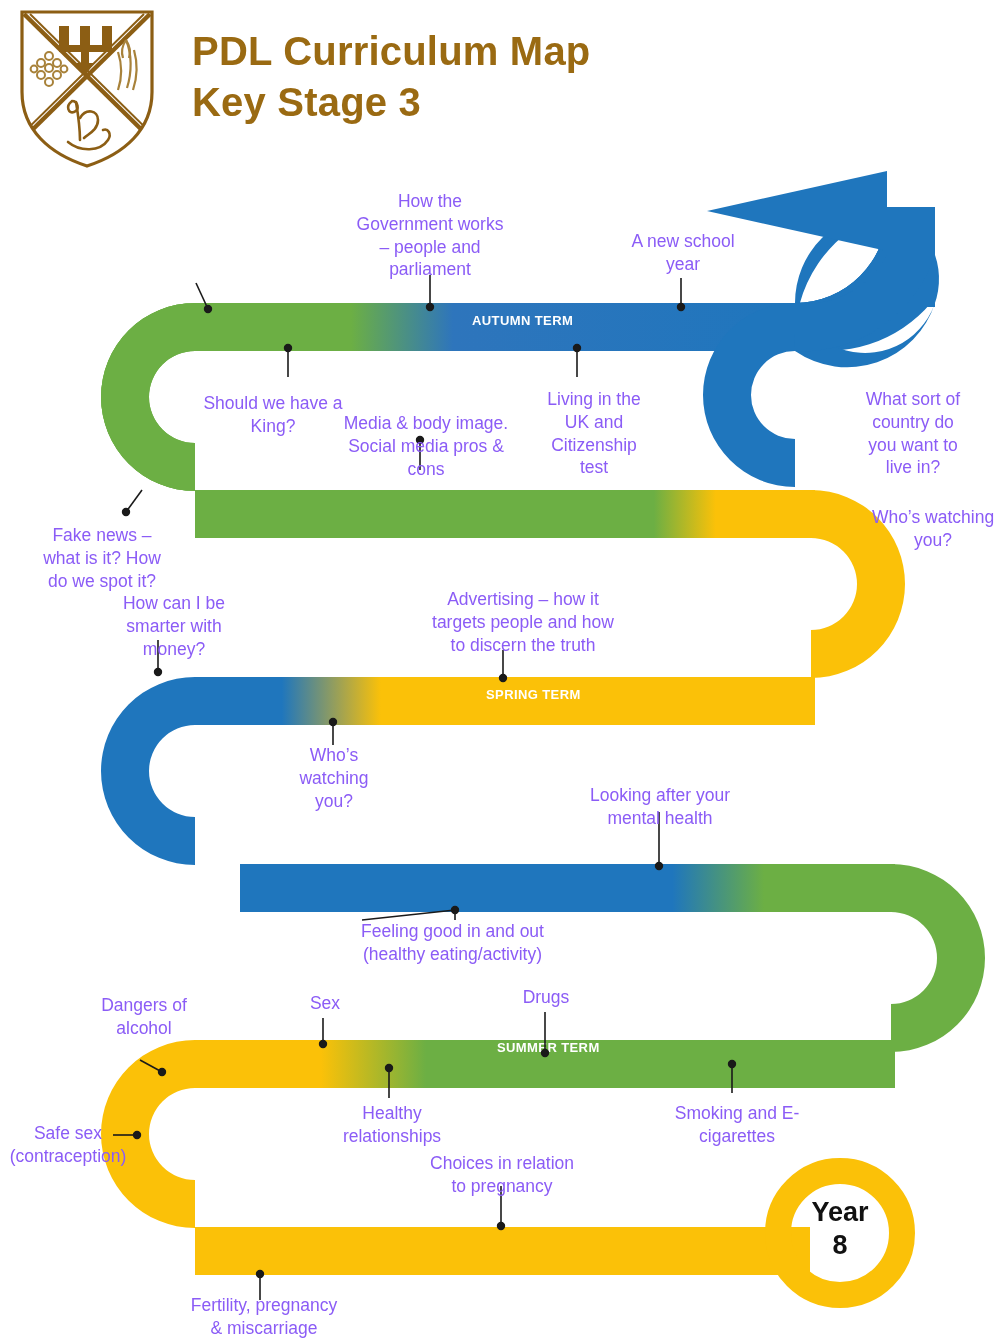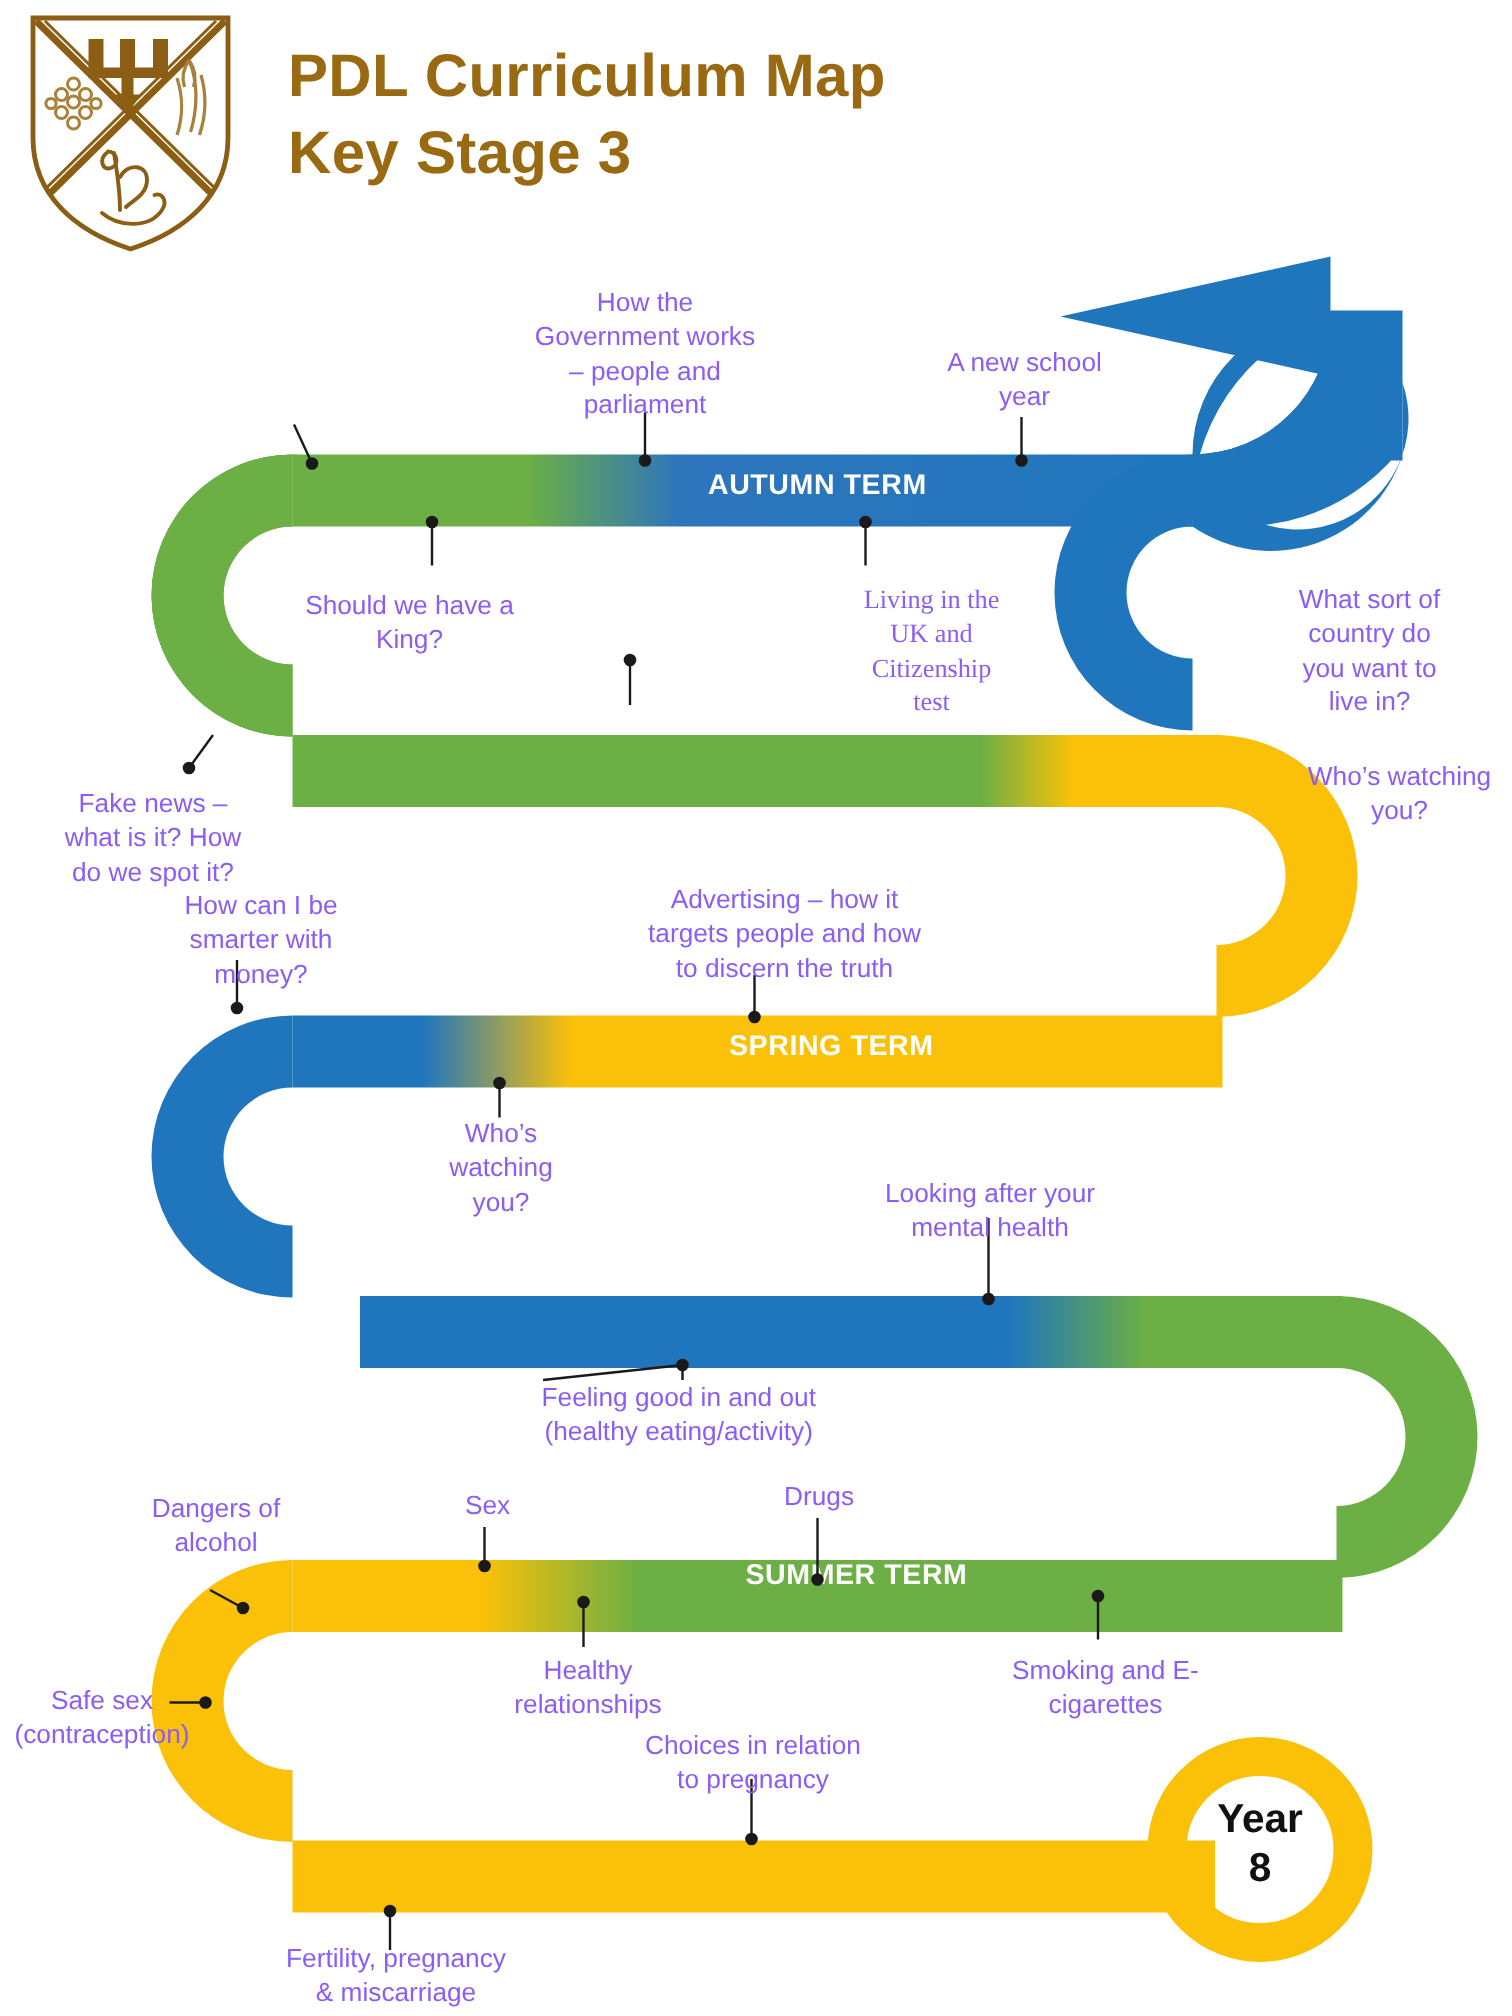--- a/index.html
+++ b/index.html
@@ -34,21 +34,21 @@
     color:#8b5cf6;
     text-align:center;
     white-space:pre-line;
   }
 
   
   .term{
     position:absolute;
     font-family:"Liberation Sans", sans-serif;
     font-weight:bold;
-    font-size:19px;
+    font-size:13px;
     color:#ffffff;
     letter-spacing:.4px;
     white-space:nowrap;
   }
 
   
   .year-text{
     position:absolute;
     text-align:center;
     font-family:"Liberation Sans", sans-serif;
@@ -308,21 +308,24 @@
   </svg>
 
   <div class="lbl" style="left:330px;top:190px;width:200px;">How the
 Government works
 – people and
 parliament</div>
   <div class="lbl" style="left:608px;top:230px;width:150px;">A new school
 year</div>
   <div class="lbl" style="left:188px;top:392px;width:170px;">Should we have a
 King?</div>
-  <div class="lbl" style="left:551px;top:388px;width:140px;font-family:Liberation Serif, serif;">Living in the
+  <div class="lbl" style="left:333px;top:412px;width:186px;">Media &amp; body image.
+Social media pros &amp;
+cons</div>
+  <div class="lbl" style="left:524px;top:388px;width:140px;">Living in the
 UK and
 Citizenship
 test</div>
   <div class="lbl" style="left:838px;top:388px;width:150px;">What sort of
 country do
 you want to
 live in?</div>
   <div class="lbl" style="left:860px;top:506px;width:146px;">Who’s watching
 you?</div>
   <div class="lbl" style="left:28px;top:524px;width:148px;">Fake news –

